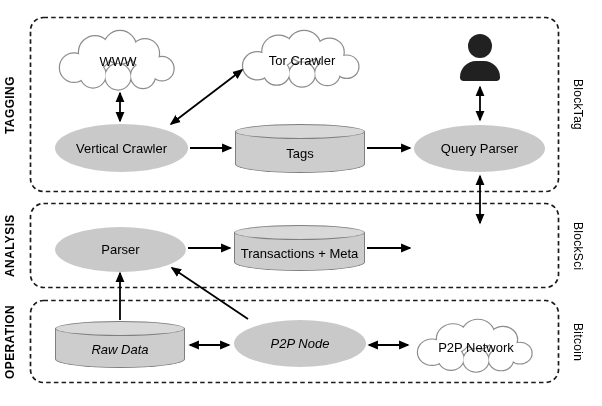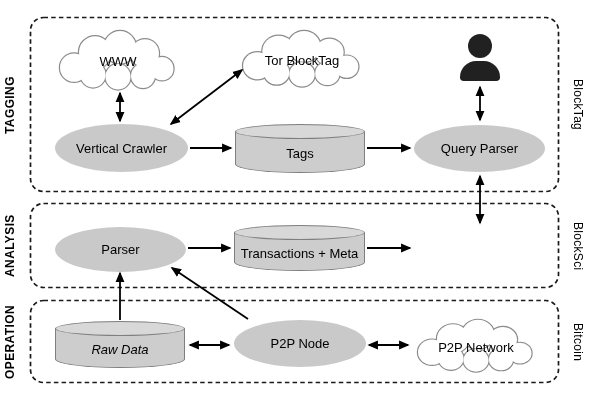--- a/index.html
+++ b/index.html
@@ -121,21 +121,21 @@
           <circle cx="20" cy="39" r="14"></circle>
           <circle cx="41" cy="24" r="16"></circle>
           <circle cx="66" cy="19" r="16"></circle>
           <circle cx="91" cy="25" r="14"></circle>
           <circle cx="108" cy="40" r="11.5"></circle>
           <circle cx="89" cy="47" r="12"></circle>
           <circle cx="64" cy="48" r="12.5"></circle>
           <circle cx="39" cy="46" r="12.5"></circle>
         </g>
     </svg>
-    <div class="cloud-label">Tor BlockTag</div>
+    <div class="cloud-label">Tor Crawler</div>
   </div>
 
   <div class="cloud" style="left:412px;top:317px;width:128px;height:56px;">
     <svg viewBox="0 0 128 62" preserveAspectRatio="none">
       <g class="s">
           <circle cx="20" cy="39" r="14"></circle>
           <circle cx="41" cy="24" r="16"></circle>
           <circle cx="66" cy="19" r="16"></circle>
           <circle cx="91" cy="25" r="14"></circle>
           <circle cx="108" cy="40" r="11.5"></circle>
@@ -159,21 +159,21 @@
 
   <div class="enode" style="left:55px;top:124px;width:133px;height:48px;">
       <span>Vertical Crawler</span>
     </div>
   <div class="enode" style="left:414px;top:125px;width:131px;height:47px;">
       <span>Query Parser</span>
     </div>
   <div class="enode" style="left:55px;top:227px;width:131px;height:45px;">
       <span>Parser</span>
     </div>
-  <div class="enode" style="left:234px;top:320px;width:132px;height:47px;">
+  <div class="enode" style="left:234px;top:320px;width:132px;height:47px;font-style:italic;">
       <span>P2P Node</span>
     </div>
 
   <div class="cyl" style="left:235px;top:124px;width:130px;height:49px;">
     <div class="cyl-body"></div>
     <div class="cyl-top"></div>
     <div class="cyl-label">Tags</div>
   </div>
   <div class="cyl" style="left:234px;top:225px;width:131px;height:46px;">
     <div class="cyl-body"></div>

